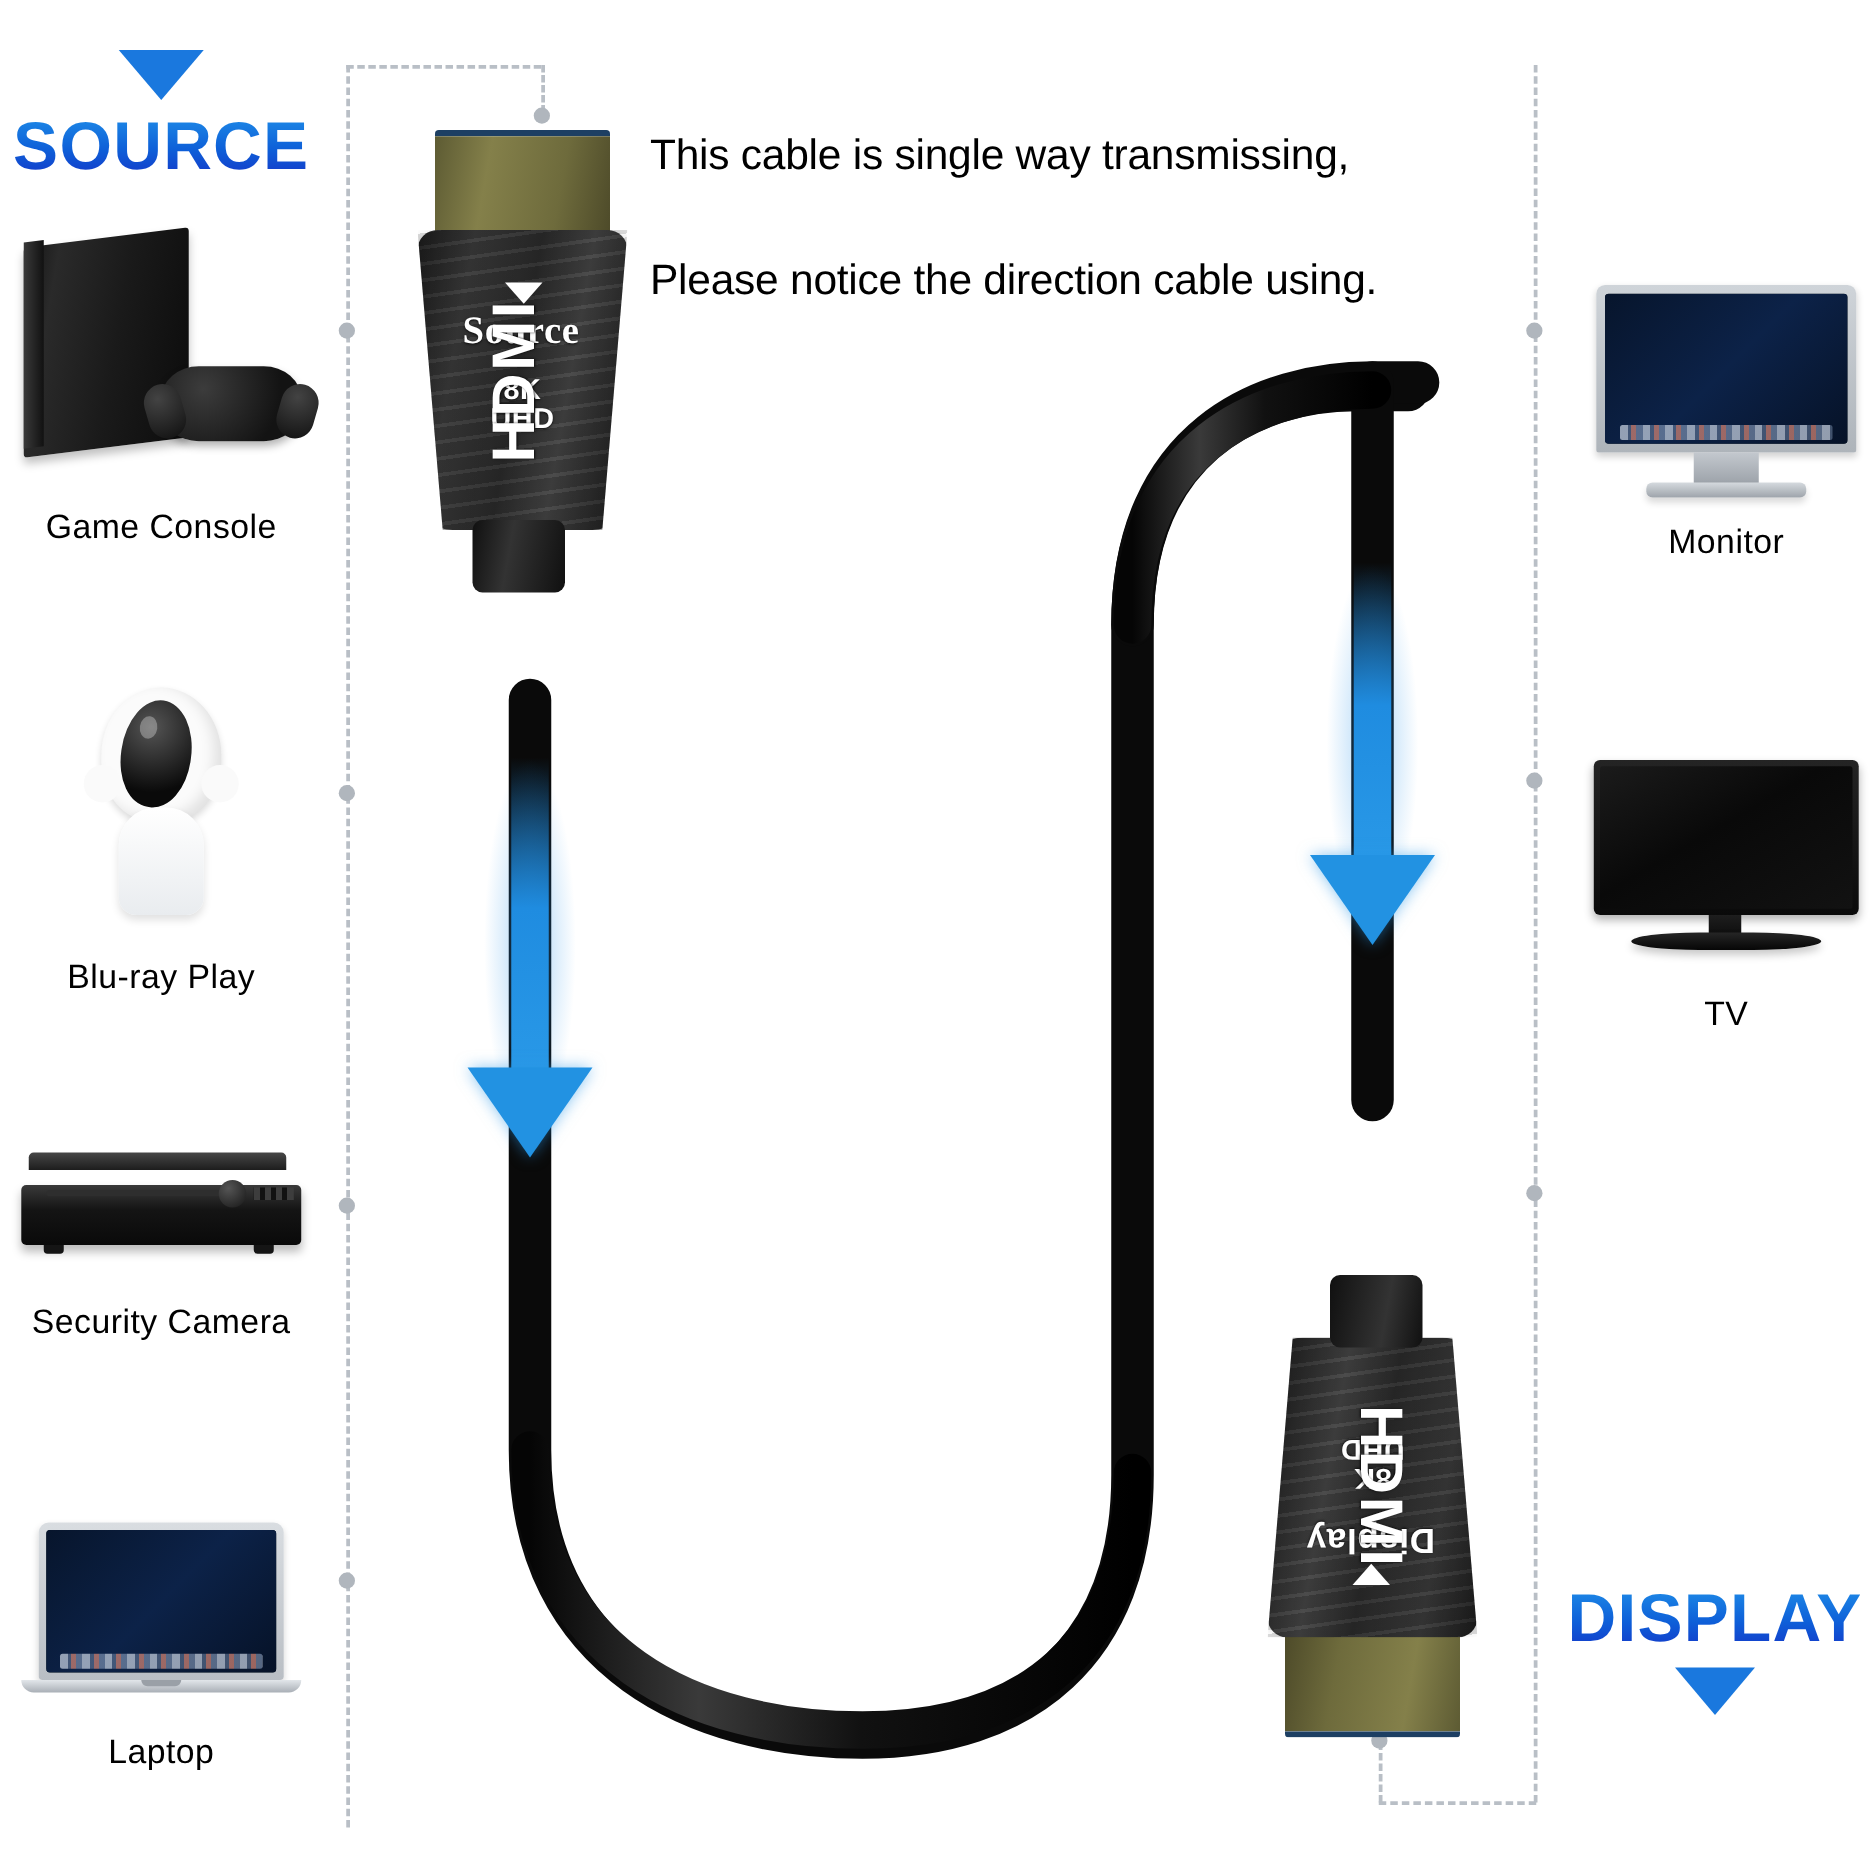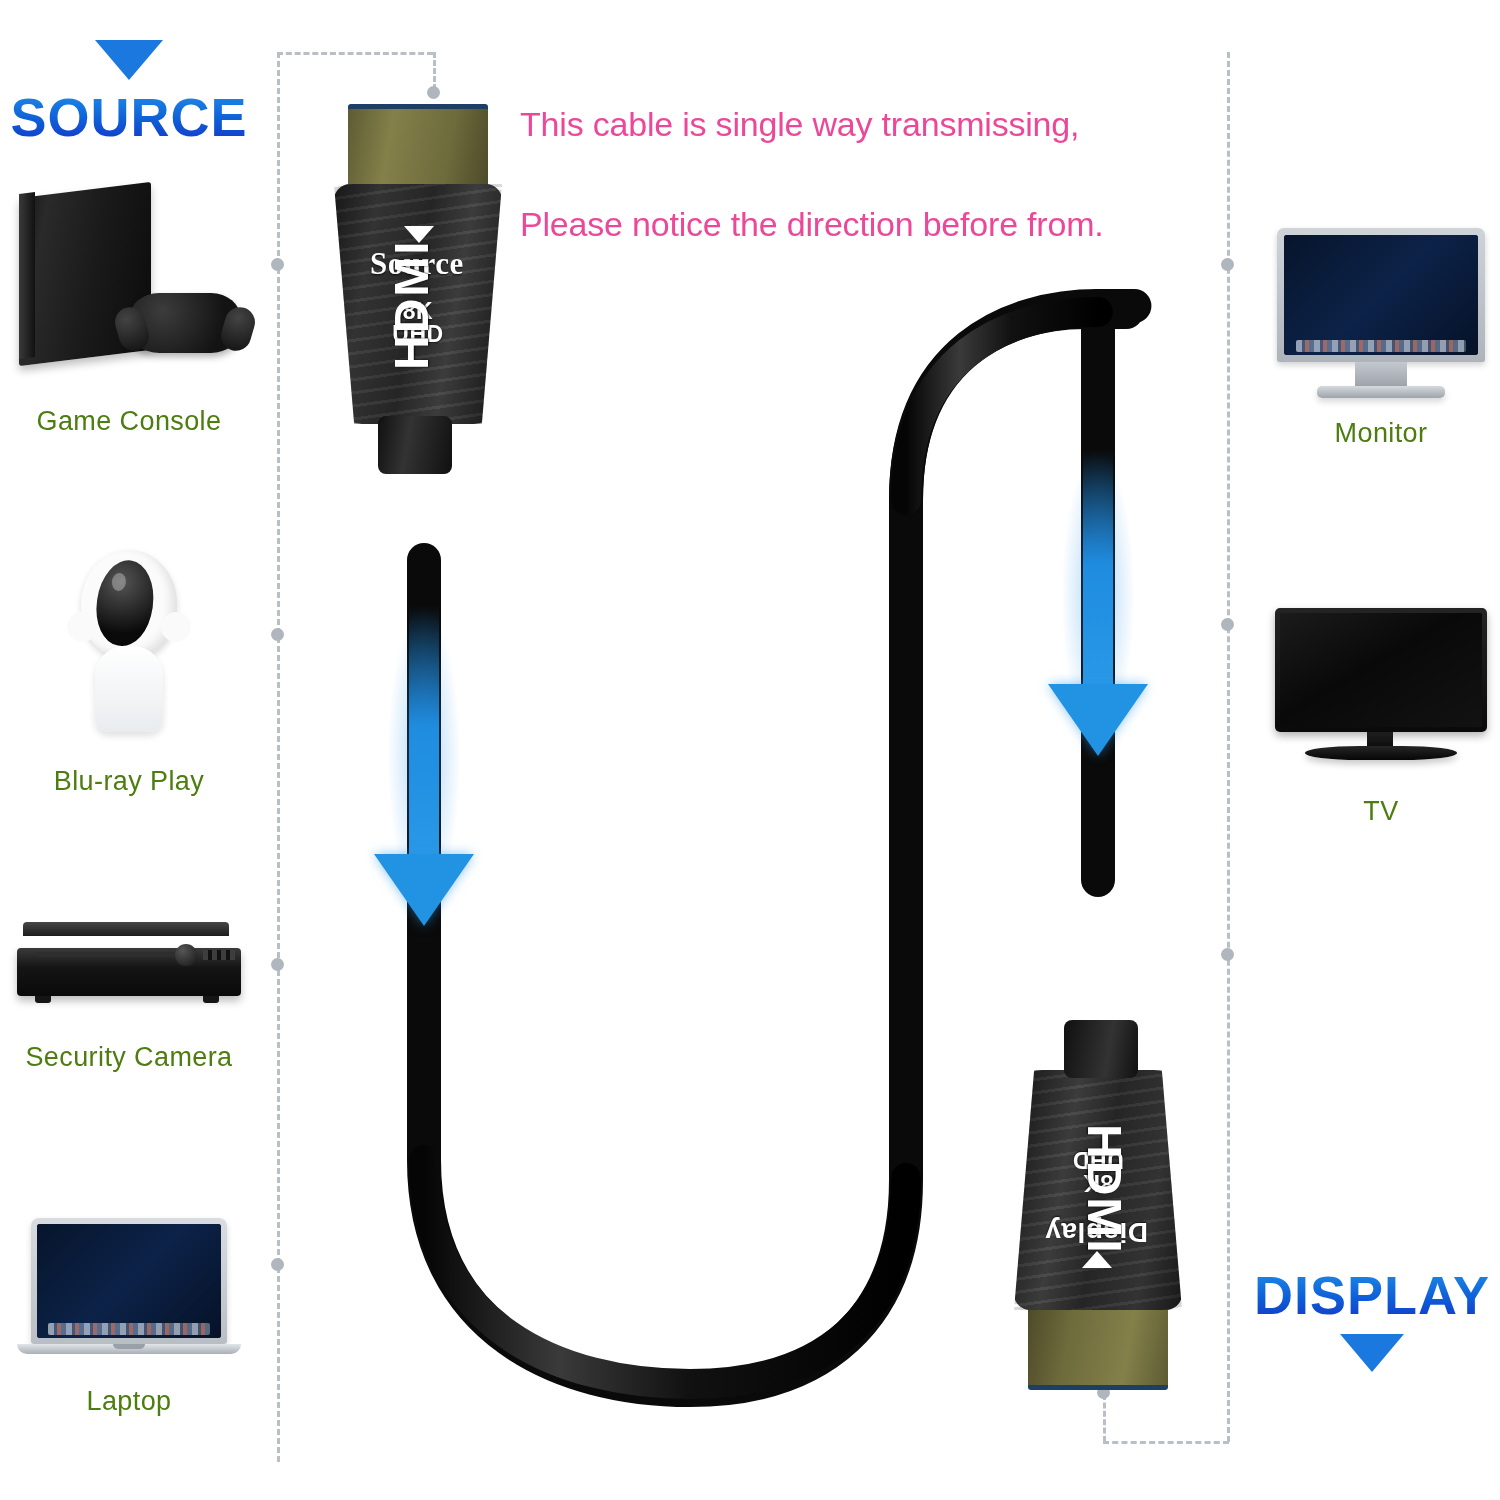--- a/index.html
+++ b/index.html
@@ -27,21 +27,21 @@
     font-family:"Liberation Sans",sans-serif;
   }
   .tri{width:0;height:0;margin:0 auto;
        border-left:34px solid transparent;border-right:34px solid transparent;
        border-top:40px solid #1a78de;}
   .tri.small{border-left-width:32px;border-right-width:32px;border-top-width:38px;}
 
   
   .dev{position:absolute;text-align:center;}
   .dev .art{position:relative;margin:0 auto;}
-  .dev .cap{font-size:27px;color:#4d7c0f;letter-spacing:.4px;
+  .dev .cap{font-size:27px;color:#000000;letter-spacing:.4px;
             font-family:"Liberation Sans",sans-serif;white-space:nowrap;}
 
   
   .console-body{position:absolute;left:10px;top:0;width:132px;height:168px;
     background:linear-gradient(100deg,#121212 0%,#2a2a2a 18%,#1a1a1a 55%,#0c0c0c 100%);
     transform:skewY(-7deg);border-radius:3px;
     box-shadow:0 5px 8px rgba(0,0,0,.25);}
   .console-edge{position:absolute;left:10px;top:3px;width:16px;height:165px;
     background:linear-gradient(90deg,#3a3a3a,#111);transform:skewY(-7deg);}
   .pad{position:absolute;left:120px;top:103px;width:112px;height:60px;
@@ -187,21 +187,21 @@
     width:30px;background:linear-gradient(180deg,rgba(22,130,220,0) 0%,#1f8ce0 45%,#2a9ae8 100%);}
   .flow .head{position:absolute;left:50%;transform:translateX(-50%);width:0;height:0;
     border-left:50px solid transparent;border-right:50px solid transparent;
     border-top:72px solid #2292e2;
     filter:drop-shadow(0 0 6px rgba(40,150,230,.55));}
   .glow{position:absolute;left:50%;transform:translateX(-50%);
     width:74px;border-radius:40px;
     background:radial-gradient(ellipse at center, rgba(45,150,235,.40) 0%, rgba(45,150,235,0) 70%);}
 
   
-  .instr{position:absolute;color:#ec4899;
+  .instr{position:absolute;color:#000000;
     font-family:"Liberation Sans",sans-serif;
     font-size:34px;line-height:1.44;letter-spacing:-.2px;white-space:nowrap;}
 </style>
 </head>
 <body>
 
 <div class="stage">
 
   <div class="dash-v" style="left:277px;top:52px;height:1410px;"></div>
   <div class="dash-v" style="left:1227px;top:52px;height:1390px;"></div>
@@ -224,21 +224,21 @@
     <div class="tri"></div>
     <div class="word" style="margin-top:10px;">SOURCE</div>
   </div>
 
   <div class="endlabel" style="left:1244px;top:1268px;width:256px;">
     <div class="word">DISPLAY</div>
     <div class="tri small" style="margin-top:12px;"></div>
   </div>
 
   <div class="instr" style="left:520px;top:100px;">This cable is single way transmissing,</div>
-  <div class="instr" style="left:520px;top:200px;">Please notice the direction before from.</div>
+  <div class="instr" style="left:520px;top:200px;">Please notice the direction cable using.</div>
 
   <div class="dev" style="left:0px;top:190px;width:258px;">
     <div class="art" style="width:240px;height:180px;">
       <div class="console-body"></div>
       <div class="console-edge"></div>
       <div class="pad"></div>
     </div>
     <div class="cap" style="margin-top:36px;">Game Console</div>
   </div>
 

